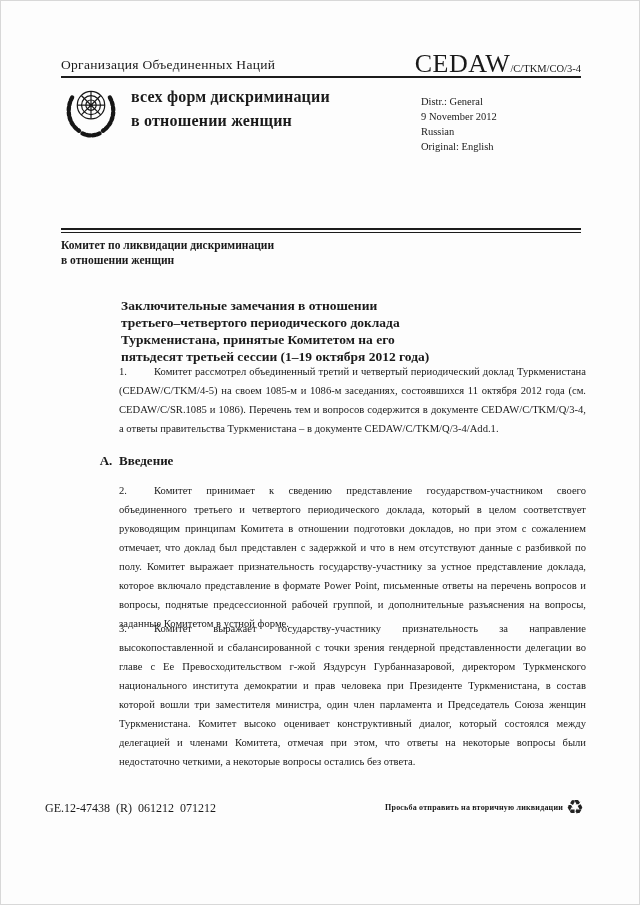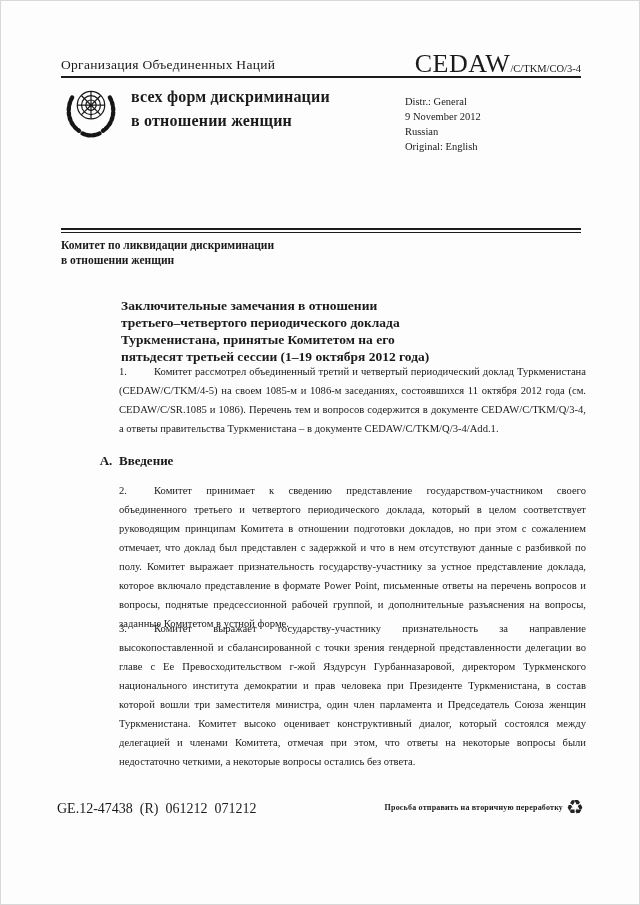--- a/index.html
+++ b/index.html
@@ -27,21 +27,21 @@
     height:2px; background:#1c1c1c;
   }
   .emblem {
     position:absolute; left:60px; top:84px; width:60px; height:54px;
   }
   .conv-title {
     position:absolute; left:130px; top:84px;
     font-weight:bold; font-size:16px; line-height:24px; letter-spacing:.2px;
   }
   .distr-block {
-    position:absolute; left:404px; top:93px;
+    position:absolute; left:420px; top:93px;
     font-size:10.5px; line-height:15px;
   }
   
   .double-rule {
     position:absolute; left:60px; right:58px; top:227px;
     height:5px;
     border-top:2px solid #1c1c1c;
     border-bottom:1px solid #1c1c1c;
   }
   
@@ -64,22 +64,22 @@
   .p1 { top:361px; }
   .p2 { top:480px; }
   .p3 { top:618px;font-family:Liberation Serif, serif; }
   .section-head {
     position:absolute; left:92px; top:452px;
     font-weight:bold; font-size:13px;text-align:center;
   }
   .section-head .letter { display:inline-block; width:26px; }
   
   .footer-ref {
-    position:absolute; left:56px; top:800px;
-    font-size:14px; white-space:pre;text-align:center;
+    position:absolute; left:44px; top:800px;
+    font-size:12px; white-space:pre;text-align:center;
   }
   .recycle-note {
     position:absolute; right:55px; top:796px;
     display:flex; align-items:center; gap:3px;
   }
   .recycle-note .note-text {
     font-weight:bold; font-size:8px; letter-spacing:.2px;
   }
   .recycle-note .recycle-icon {
     font-size:20px; line-height:20px; color:#222;
@@ -145,15 +145,15 @@
 
 <div class="section-head"><span class="letter">A.</span><span>Введение</span></div>
 
 <p class="para p2"><span class="pnum">2.</span><span>Комитет принимает к сведению представление государством-участником своего объединенного третьего и четвертого периодического доклада, который в целом соответствует руководящим принципам Комитета в отношении подготовки докладов, но при этом с сожалением отмечает, что доклад был представлен с задержкой и что в нем отсутствуют данные с разбивкой по полу. Комитет выражает признательность государству-участнику за устное представление доклада, которое включало представление в формате Power Point, письменные ответы на перечень вопросов и вопросы, поднятые предсессионной рабочей группой, и дополнительные разъяснения на вопросы, заданные Комитетом в устной форме.</span></p>
 
 <p class="para p3"><span class="pnum">3.</span><span>Комитет выражает государству-участнику признательность за направление высокопоставленной и сбалансированной с точки зрения гендерной представленности делегации во главе с Ее Превосходительством г-жой Яздурсун Гурбанназаровой, директором Туркменского национального института демократии и прав человека при Президенте Туркменистана, в состав которой вошли три заместителя министра, один член парламента и Председатель Союза женщин Туркменистана. Комитет высоко оценивает конструктивный диалог, который состоялся между делегацией и членами Комитета, отмечая при этом, что ответы на некоторые вопросы были недостаточно четкими, а некоторые вопросы остались без ответа.</span></p>
 
 <div class="footer-ref">GE.12-47438  (R)  061212  071212</div>
 
 <div class="recycle-note">
-  <span class="note-text">Просьба отправить на вторичную переработку</span>
+  <span class="note-text">Просьба отправить на вторичную ликвидации</span>
   <span class="recycle-icon">♻</span>
 </div>
 
 </body></html>

